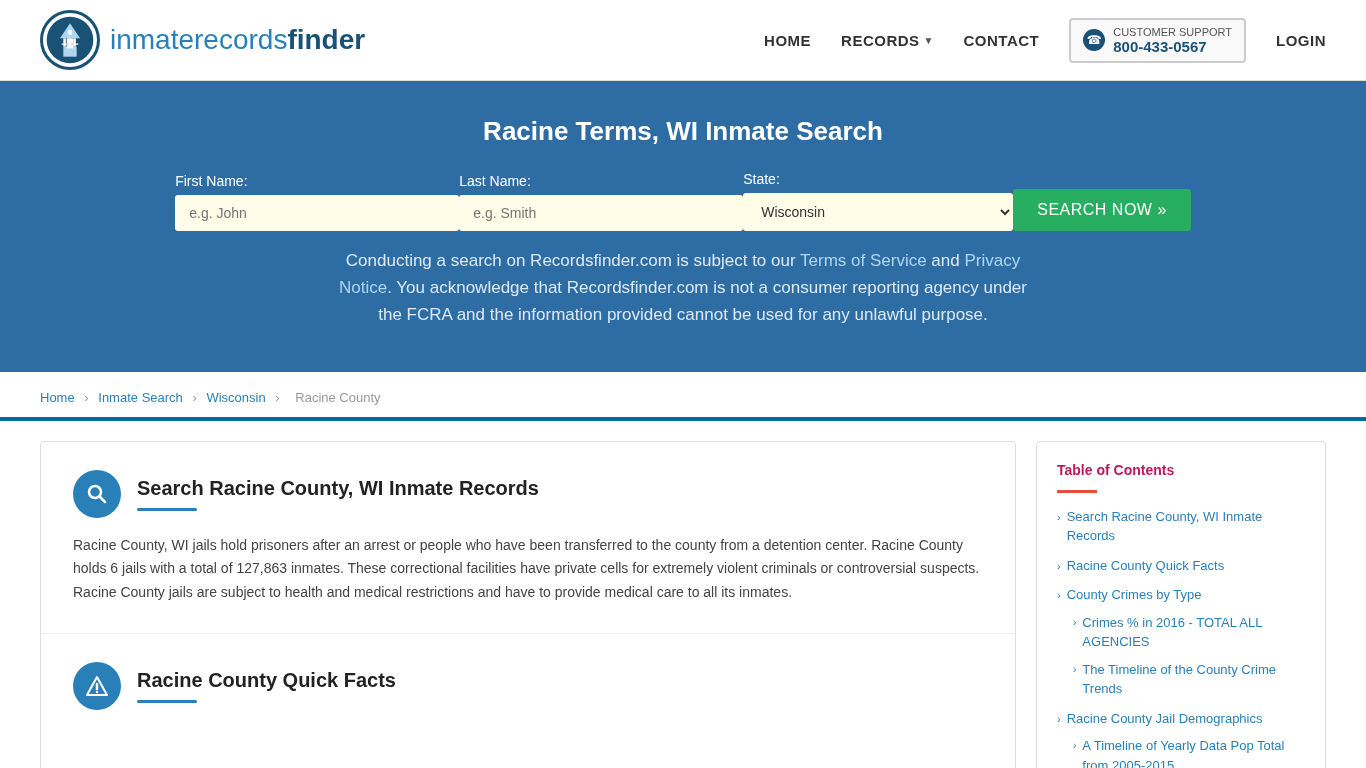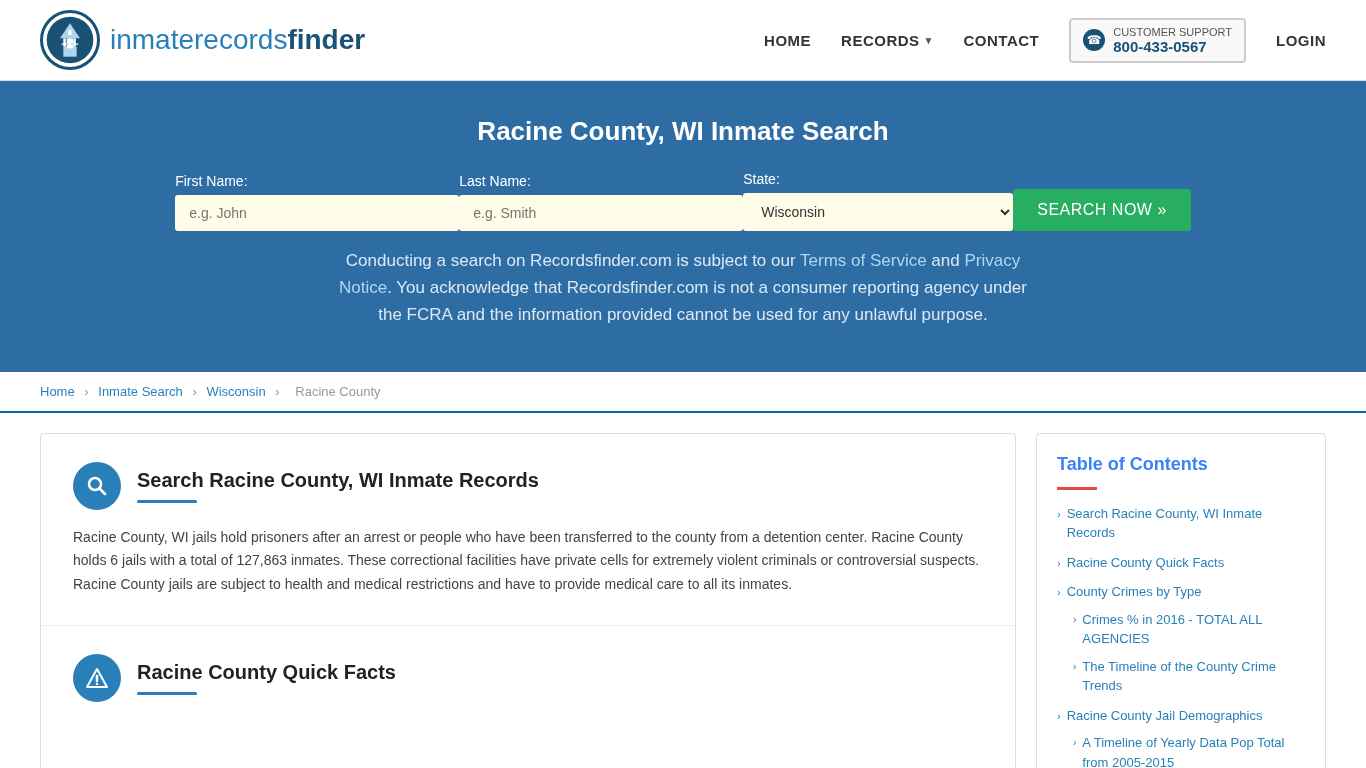--- a/index.html
+++ b/index.html
@@ -155,23 +155,24 @@
       max-width: 700px;
       margin: 8px auto;
       line-height: 1.6;
     }
     .disclaimer a { color: #aed6f1; }
 
     
     .breadcrumb {
       padding: 12px 40px;
       background: #fff;
-      border-bottom: 2px solid #0369a1;
+      border-bottom: 4px solid #0369a1;
       font-size: 13px;
       color: #666;
+      margin-top: 6px;
     }
     .breadcrumb a { color: #2980b9; text-decoration: none; }
     .breadcrumb span { color: #999; margin: 0 6px; }
 
     
     .main-container {
       display: flex;
       gap: 20px;
       padding: 20px 40px;
       max-width: 1366px;
@@ -231,23 +232,23 @@
 
     
     .sidebar {
       width: 290px;
       flex-shrink: 0;
       border: 1px solid #ddd;
       border-radius: 4px;
       padding: 20px;
     }
     .toc-title {
-      font-size: 18px;
+      font-size: 14px;
       font-weight: bold;
-      color: #3b82f6;
+      color: #be185d;
       margin-bottom: 12px;
     }
     .toc-divider {
       height: 3px;
       background: #e74c3c;
       width: 40px;
       margin-bottom: 14px;
     }
     .toc-list {
       list-style: none;
@@ -331,21 +332,21 @@
       <div>
         <div class="support-text">CUSTOMER SUPPORT</div>
         <div class="support-phone">800-433-0567</div>
       </div>
     </div>
     <a href="#" class="login-btn">LOGIN</a>
   </nav>
 </header>
 
 <section class="hero">
-  <h1>Racine County, WI Inmate Search</h1>
+  <h1>Racine Terms, WI Inmate Search</h1>
   <div class="search-form">
     <div class="form-group">
       <label>First Name:</label>
       <input type="text" placeholder="e.g. John" style="">
     </div>
     <div class="form-group">
       <label>Last Name:</label>
       <input type="text" placeholder="e.g. Smith" style="">
     </div>
     <div class="form-group">

